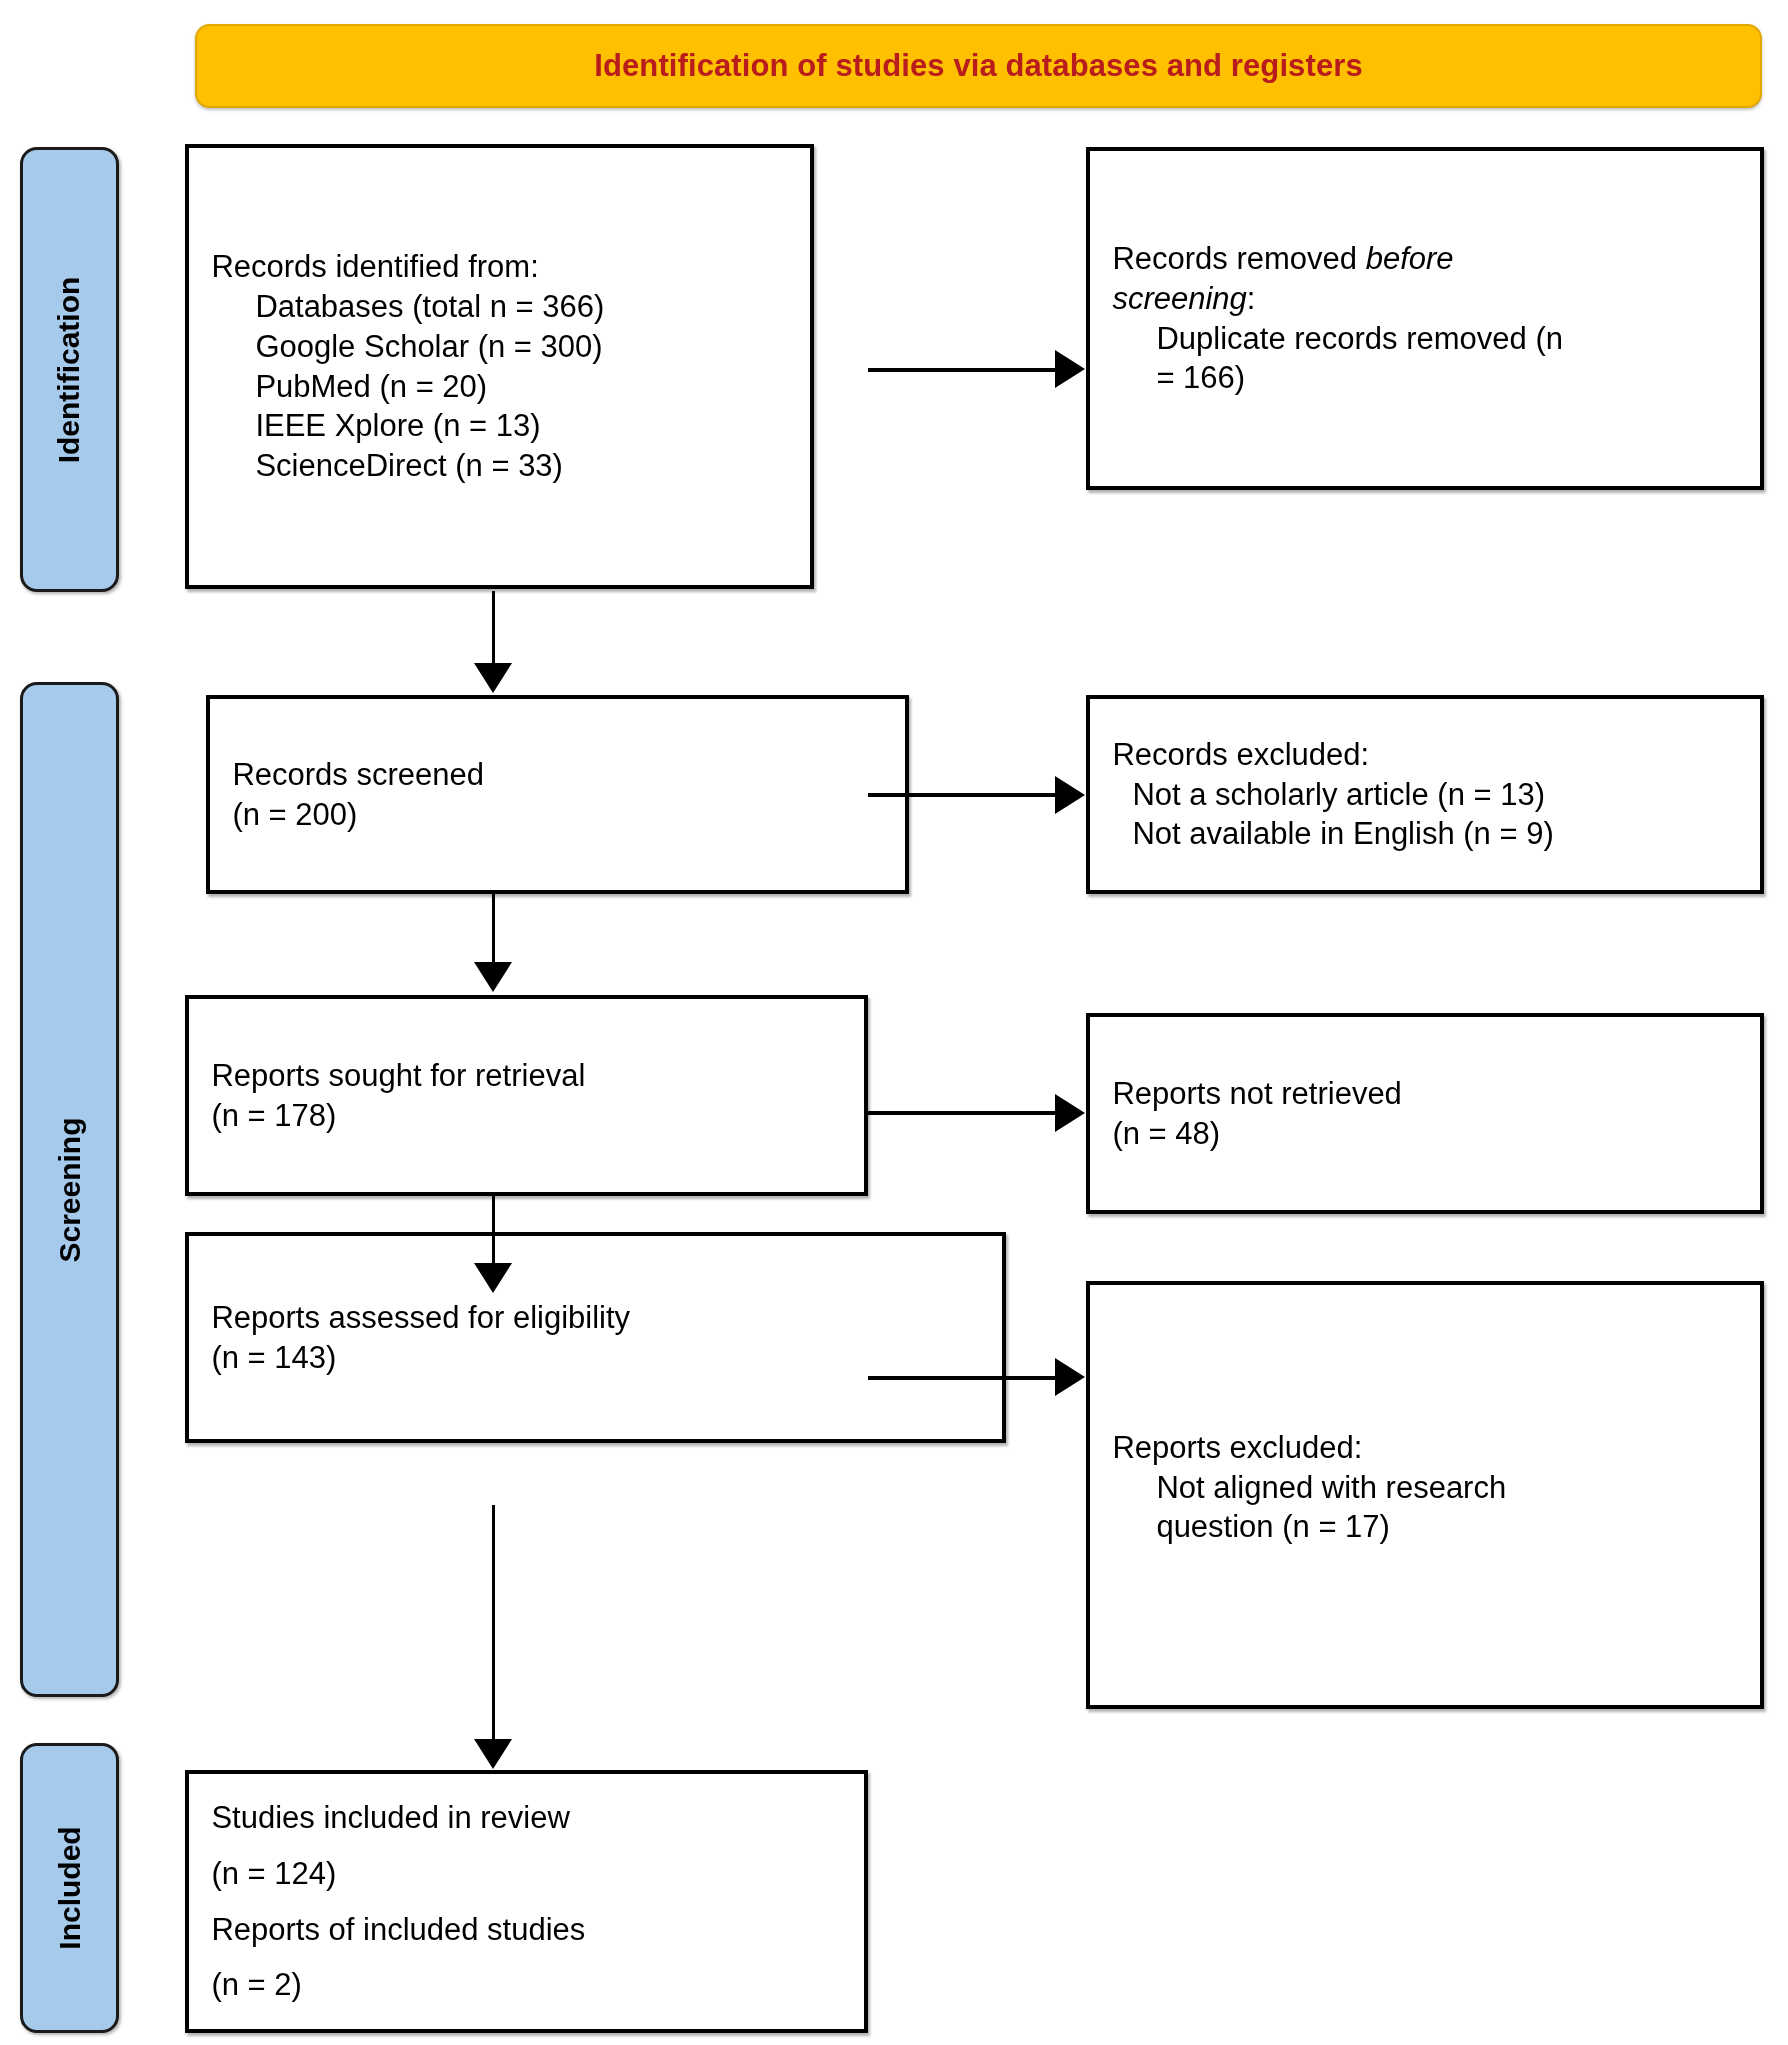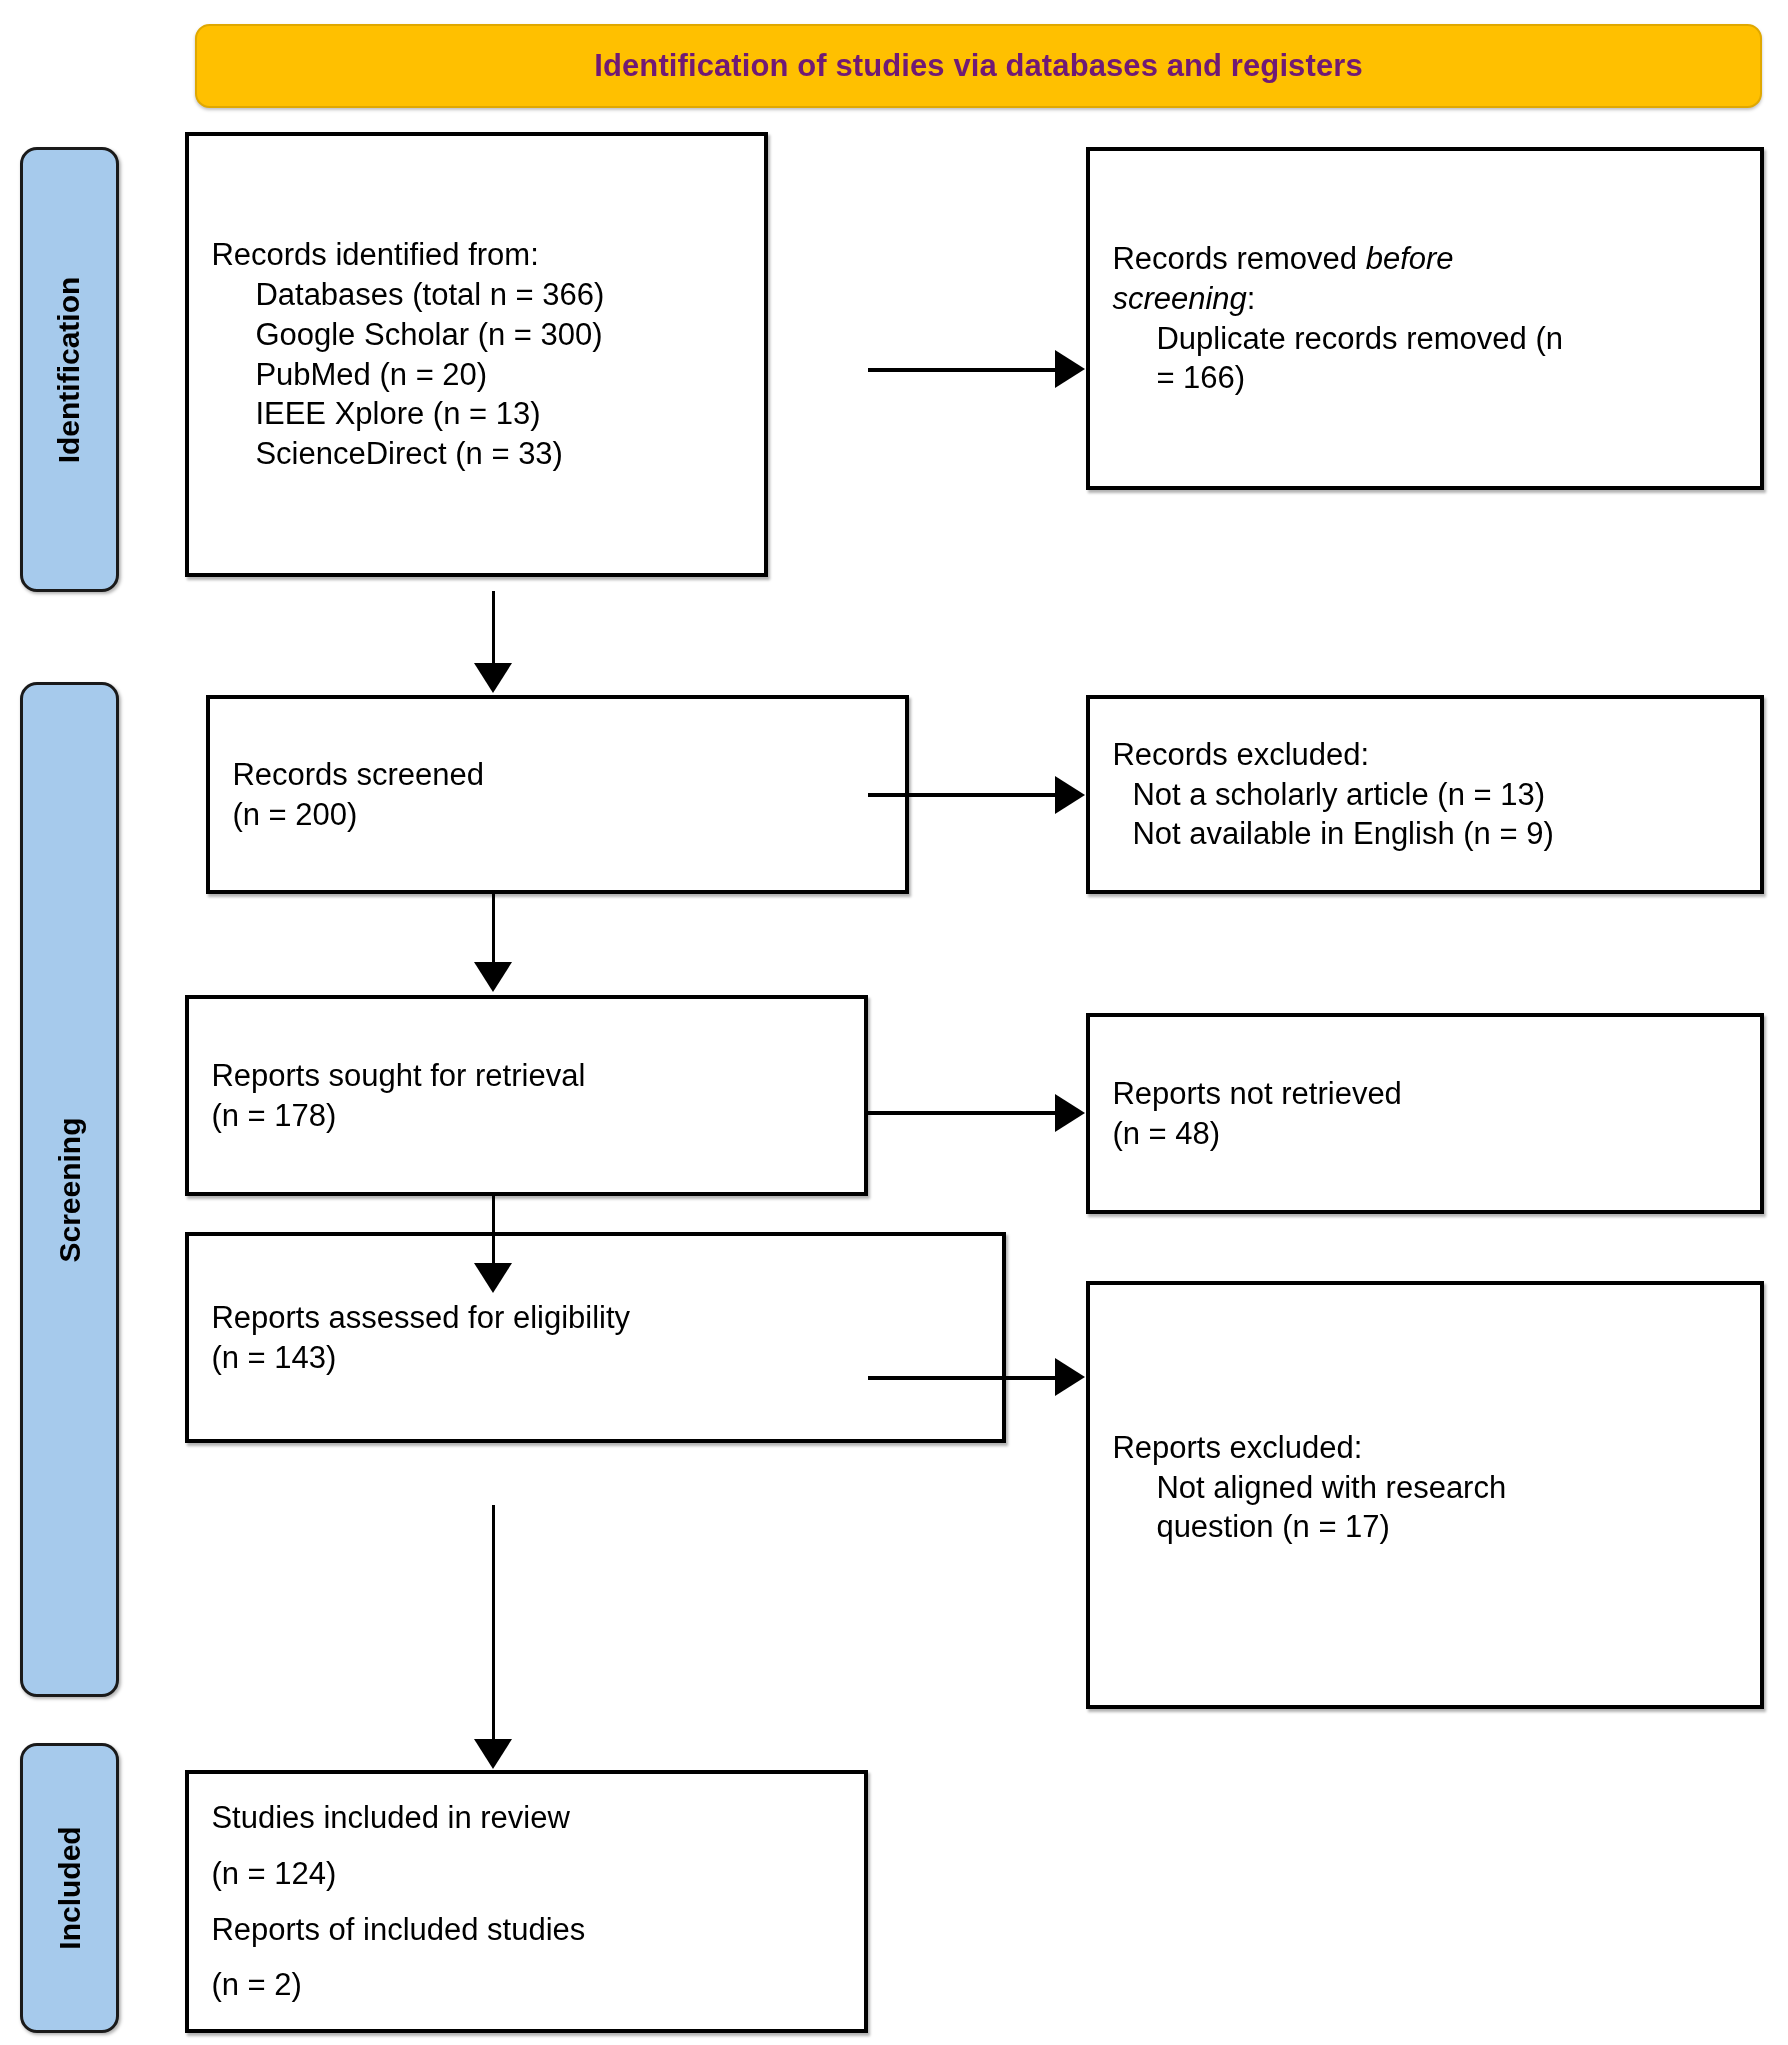--- a/index.html
+++ b/index.html
@@ -28,21 +28,21 @@
     border-radius: 14.5px;
     box-shadow: 0 2px 3.3px rgba(0,0,0,0.25);
     display: flex;
     align-items: center;
     justify-content: center;
     box-sizing: border-box;
   }
   .banner-title {
     font-size: 31px;
     font-weight: bold;
-    color: #701a75;
+    color: #b91c1c;
     letter-spacing: 0.1px;
     text-align: center;
   }
 
   
   .stage-tab {
     position: absolute;
     left: 20px;
     width: 99px;
     background: #A6CAEC;
@@ -80,21 +80,21 @@
   .flow-line {
     font-size: 31px;
     line-height: 1.28;
     color: #000000;
     white-space: pre-wrap;
   }
   .flow-line.indent { padding-left: 44px; }
   .flow-line .ital { font-style: italic; }
 
   
-  #box-identified { left: 185px; top: 132px;  width: 583px; height: 445px; }
+  #box-identified { left: 185px; top: 144px;  width: 629px; height: 445px; }
   #box-screened   { left: 185px; top: 695px; width: 703px; height: 199px; margin-left: 21px; }
   #box-sought     { left: 185px; top: 995px; width: 683px; height: 201px; }
   #box-assessed   { left: 185px; top: 1232px; width: 821px; height: 211px; }
   #box-included   { left: 185px; top: 1770px; width: 683px; height: 263px; gap: 16px; }
 
   
   #box-removed      { left: 1086px; top: 147px;  width: 678px; height: 343px; }
   #box-rec-excluded { left: 1086px; top: 695px; width: 678px; height: 199px; }
   #box-notretrieved { left: 1086px; top: 1013px; width: 678px; height: 201px; }
   #box-rep-excluded { left: 1086px; top: 1281px; width: 678px; height: 428px;

